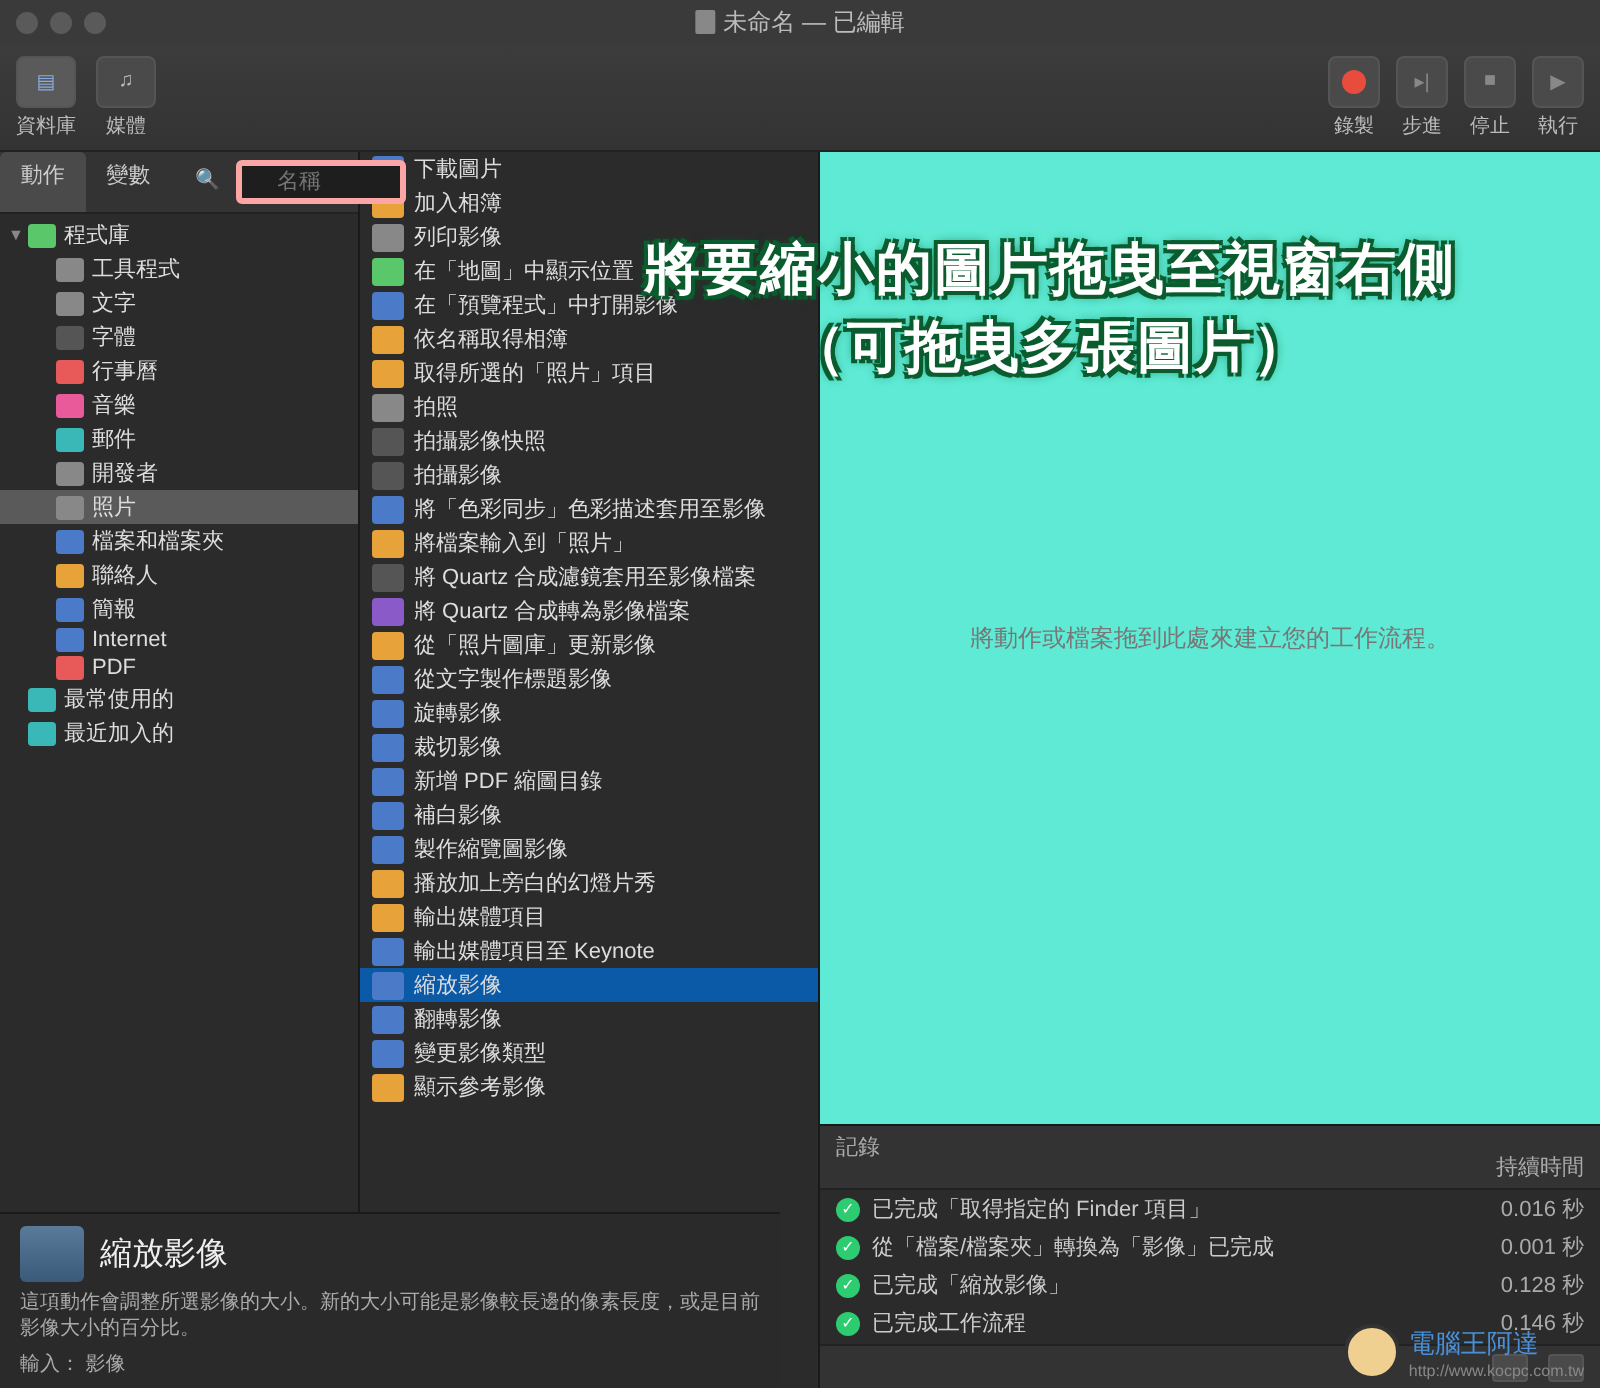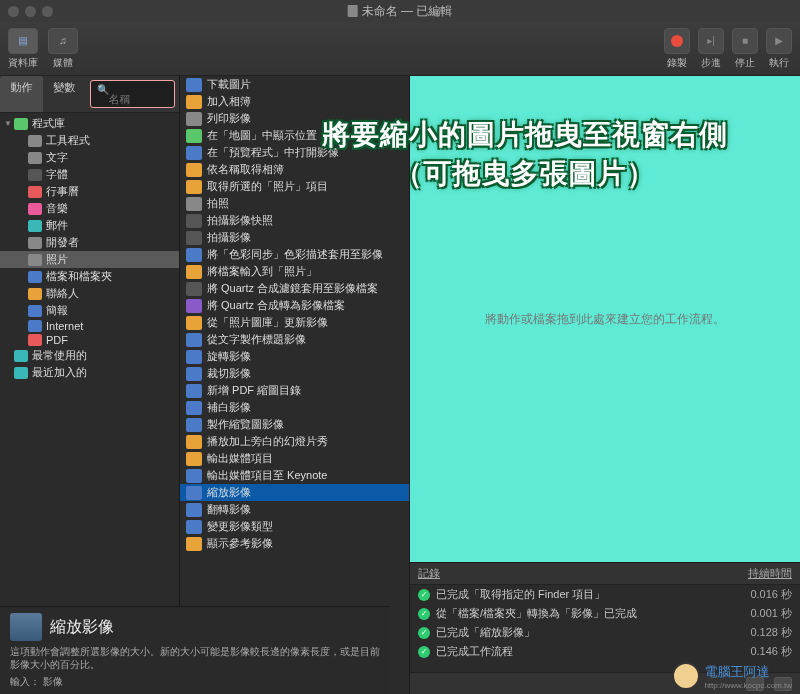--- a/index.html
+++ b/index.html
@@ -25,43 +25,43 @@
 
 
 .main { display: flex; height: calc(100% - 76px); }
 
 
 .left { width: 180px; background: #2b2b2b; border-right: 1px solid #1a1a1a; display:flex; flex-direction:column;}
 .lefttabs { display:flex; background:#333; border-bottom:1px solid #222;}
 .lefttab { flex:1; text-align:center; padding:4px 0; font-size:11px; color:#ccc; cursor:pointer;}
 .lefttab.active { background:#4a4a4a; border-radius:3px 3px 0 0;}
 .search { margin:4px; }
-.search input { width:100%; background:#1e1e1e; border:1px solid #fca5a5; border-radius:3px; padding:12px 6px 2px 18px; color:#ccc; font-size:11px;}
+.search input { width:100%; background:#1e1e1e; border:3px solid #fca5a5; border-radius:3px; padding:2px 6px 2px 18px; color:#ccc; font-size:11px;margin-left:28px;}
 .search { position:relative;}
 .search .sicon { position:absolute; left:8px; top:4px; color:#888; font-size:10px;}
 .tree { flex:1; overflow:auto; padding:2px 0;}
 .treeitem { display:flex; align-items:center; padding:1px 4px 1px 14px; cursor:pointer; font-size:11px; color:#ddd;}
 .treeitem.selected { background:#5a5a5a;}
 .treeitem .arrow { width:8px; font-size:8px; color:#888; margin-right:2px;}
 .treeitem .ticon { width:14px; height:12px; margin-right:4px; border-radius:2px;}
 .treeitem.lvl1 { padding-left:4px;}
 .treeitem.lvl2 { padding-left:18px;}
 
 
 .middle { width: 230px; background: #2b2b2b; border-right:1px solid #1a1a1a; overflow:auto;}
 .action { display:flex; align-items:center; padding:1px 6px; font-size:11px; color:#ddd; cursor:grab;}
 .action.selected { background:#0a5aa8;}
 .action .aicon { width:16px; height:14px; margin-right:5px; border-radius:2px; flex-shrink:0;}
 
 
 .right { flex:1; background:#5eead4; display:flex; flex-direction:column; position:relative;}
 .canvas { flex:1; display:flex; align-items:center; justify-content:center; color:#777; font-size:12px;}
 .logpanel { height:110px; background:#2b2b2b; border-top:1px solid #1a1a1a; display:flex; flex-direction:column;}
-.loghdr { display:flex; background:#333; border-bottom:1px solid #222; padding:3px 8px; font-size:11px; color:#aaa;text-decoration:underline;}
-.loghdr .c1 { flex:1;} .loghdr .c2 { width:70px; text-align:right;}
+.loghdr { display:flex; background:#333; border-bottom:1px solid #222; padding:3px 8px; font-size:11px; color:#aaa;}
+.loghdr .c1 { flex:1;} .loghdr .c2 { width:70px; text-align:right;margin-top:10px;}
 .logrow { display:flex; padding:2px 8px; font-size:11px; color:#ccc; align-items:center;}
 .logrow .chk { width:12px; height:12px; border-radius:50%; background:#2ecc71; margin-right:6px; display:flex; align-items:center; justify-content:center; font-size:8px; color:#fff;}
 .logrow .c1 { flex:1;} .logrow .c2 { width:70px; text-align:right; color:#aaa;}
 .rightfoot { height:22px; background:#333; border-top:1px solid #222; display:flex; align-items:center; justify-content:flex-end; padding:0 8px; gap:10px;}
 .rightfoot .fbtn { width:18px; height:14px; background:#4a4a4a; border:1px solid #555; border-radius:2px; cursor:pointer;}
 
 
 .bottom { position:absolute; left:0; bottom:0; width:390px; height:88px; background:#2a2a2a; border-top:1px solid #1a1a1a; padding:6px 10px; color:#ccc;}
 .bottom .btitle { display:flex; align-items:center; gap:8px; margin-bottom:4px;}
 .bottom .btitle .bicon { width:32px; height:28px; background:linear-gradient(#5a7a9a,#3a5a7a); border-radius:3px;}

